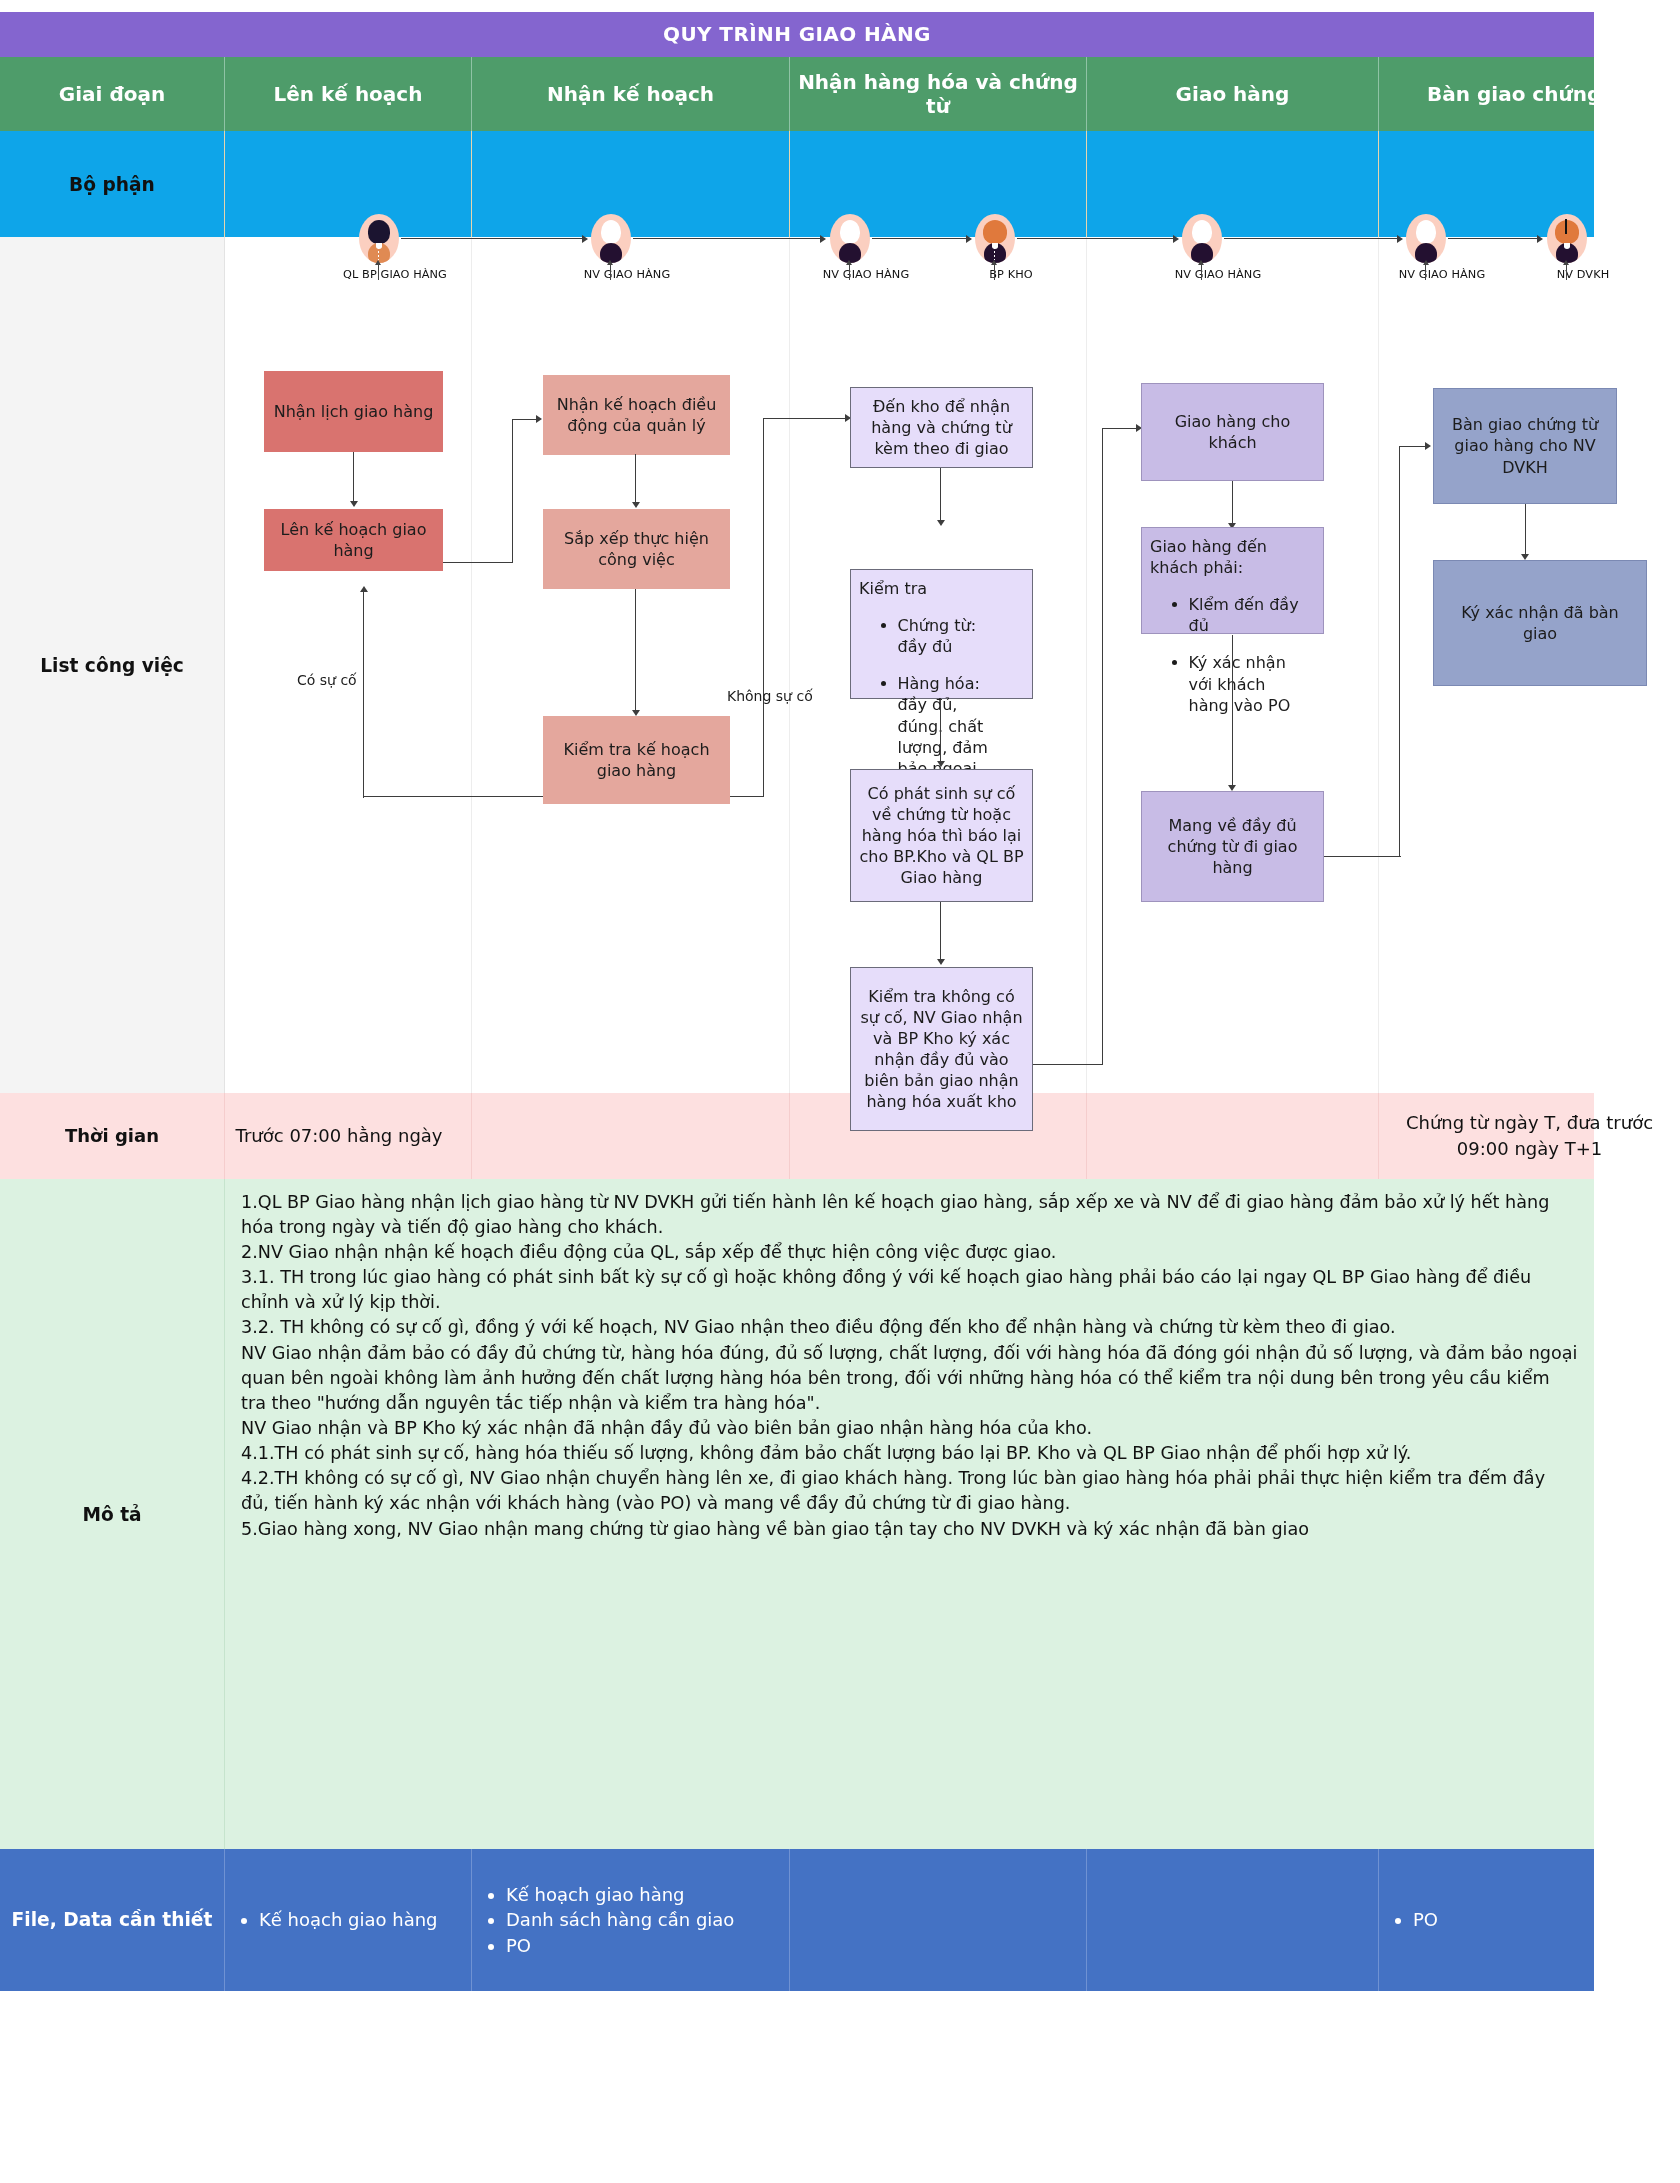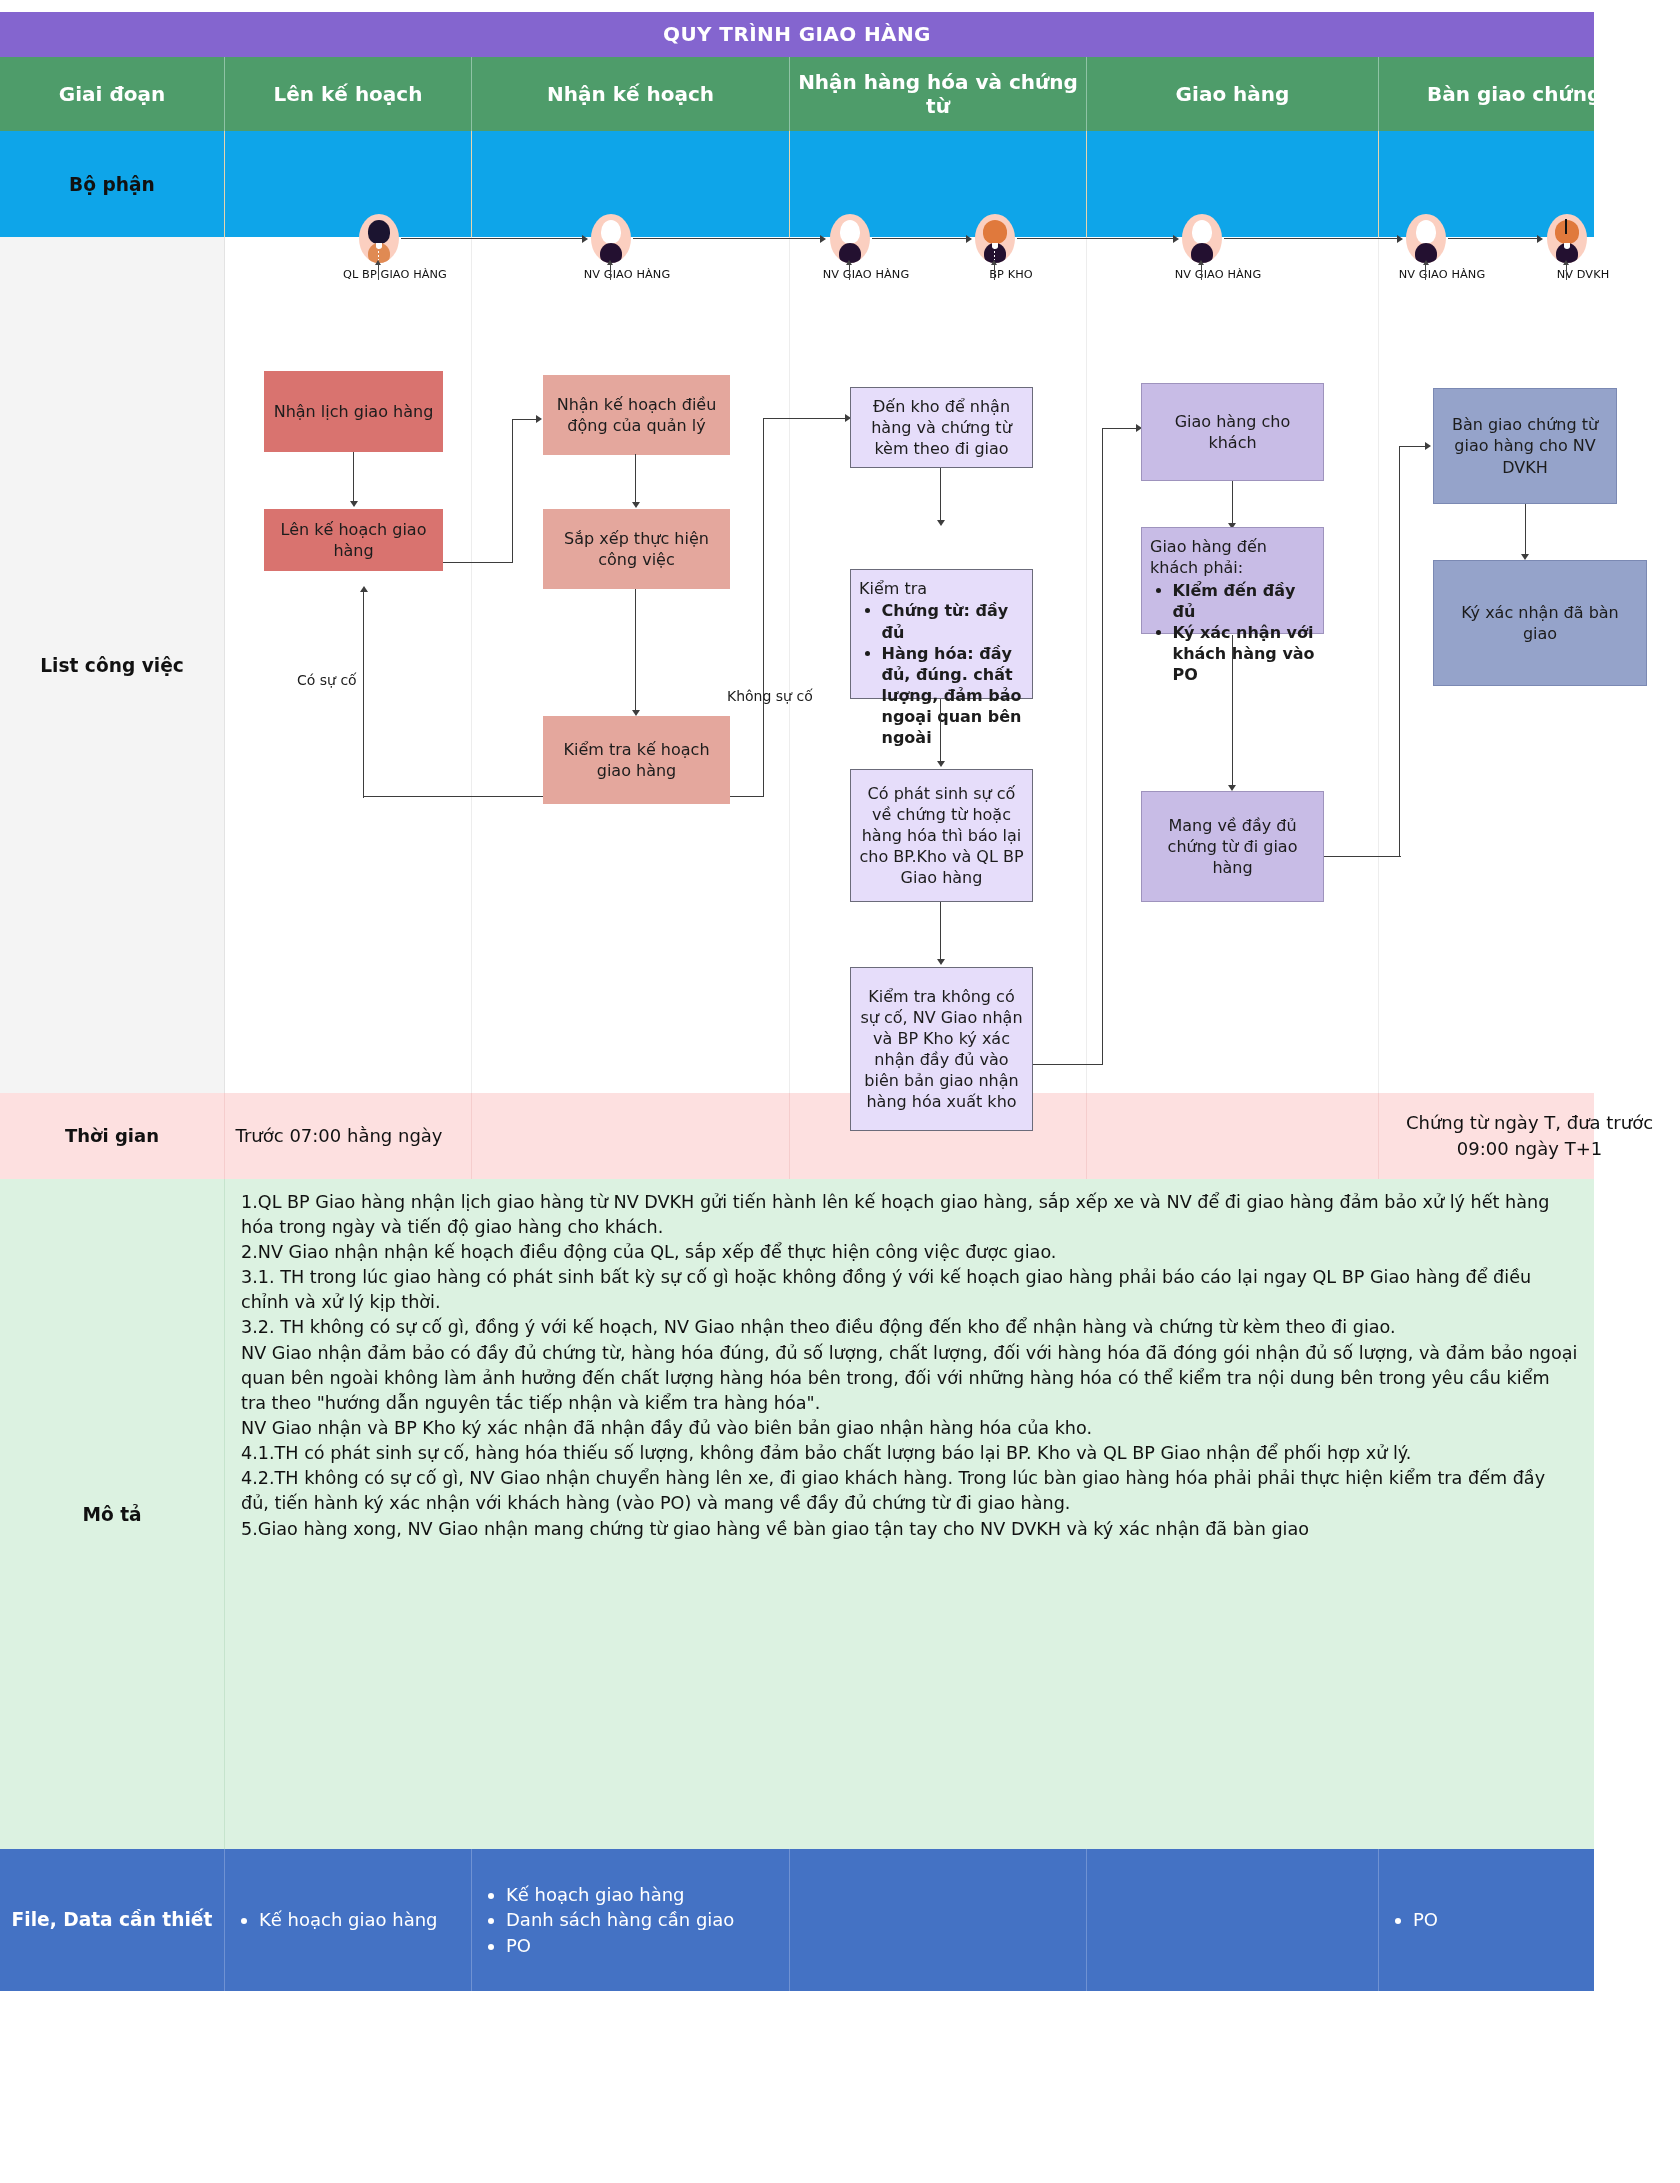--- a/index.html
+++ b/index.html
@@ -70,21 +70,21 @@
   .av-collar{position:absolute;left:16.6px;top:28.5px;width:6.6px;height:6px;background:#fff;border-radius:0 0 50% 50%;}
   .av-dots{position:absolute;left:19px;top:33px;width:1.3px;height:13.3px;
      background:repeating-linear-gradient(to bottom,#fff 0 2px,transparent 2px 4px);}
   .av-caption{margin-top:5.3px;font-size:11.3px;color:#111;white-space:nowrap;letter-spacing:0.1px;margin-left:32px;}
 
   
   .fbox{position:absolute;box-sizing:border-box;display:flex;align-items:center;justify-content:center;text-align:center;font-size:16px;line-height:1.32;color:#1c1c1c;padding:4px 8px;}
   .fbox.left{justify-content:flex-start;text-align:left;align-items:flex-start;padding-top:8px;}
   .fbox .bx-inner{width:100%;}
   .fbox ul{margin:1.3px 0 0 0;padding-left:22.5px;list-style:disc;}
-  .fbox ul li{margin:0;font-weight:bold;}
+  .fbox ul li{margin:16px;}
 
   .red-strong{background:#d9736f;}
   .red-soft{background:#e4a79d;}
   .purple-soft{background:#e6ddfa;border:0.7px solid #6b6b7a;}
   .purple-mid{background:#c8bce6;border:0.7px solid #9e93bd;}
   .blue-gray{background:#95a3ca;border:0.7px solid #7b89b3;}
 
   .conn{position:absolute;background:#3d3d3d;}
   .hline{height:1.1px;}
   .vline{width:1.1px;}

